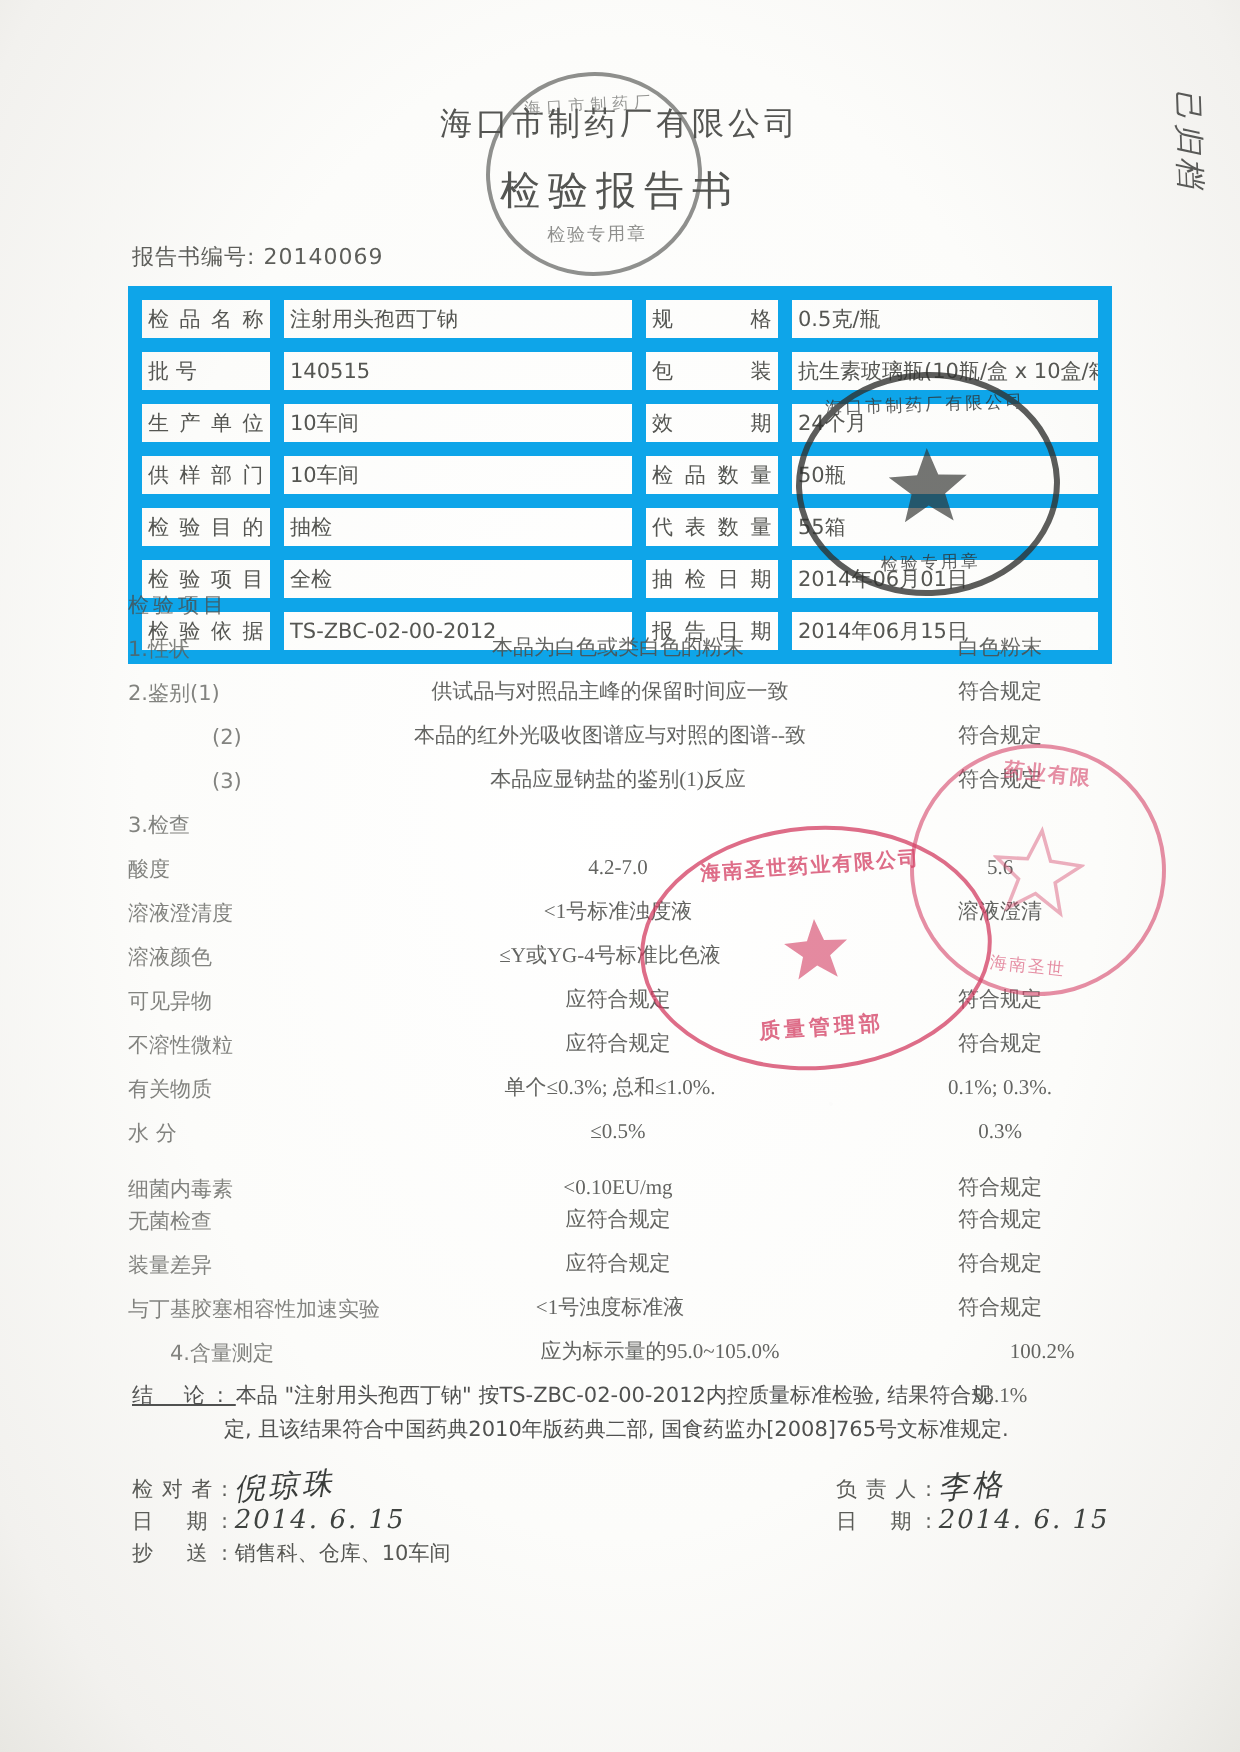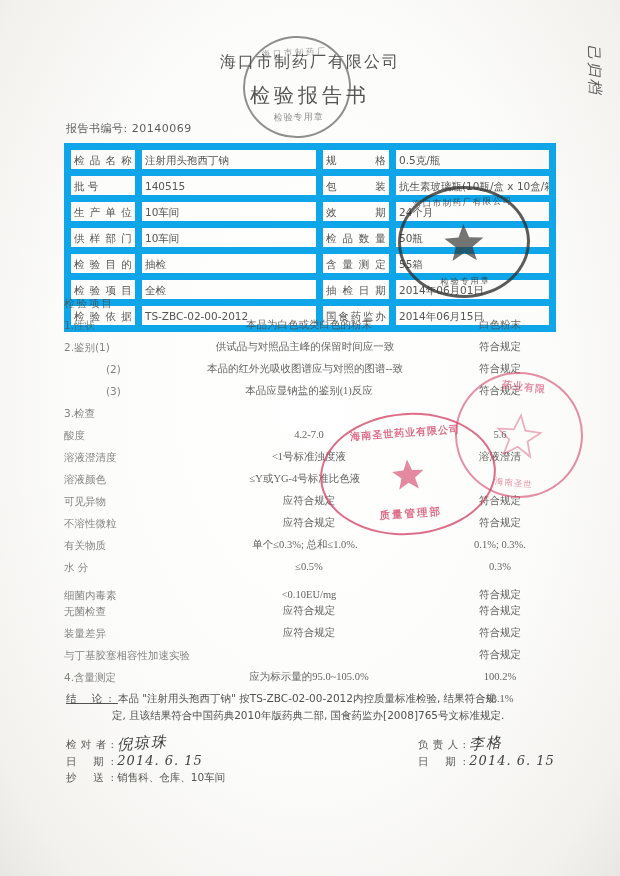--- a/index.html
+++ b/index.html
@@ -394,33 +394,33 @@
           </tr>
           <tr>
             <td class="lbl">供样部门</td>
             <td class="val c1">10车间</td>
             <td class="lbl c2">检品数量</td>
             <td class="val c3">50瓶</td>
           </tr>
           <tr>
             <td class="lbl">检验目的</td>
             <td class="val c1">抽检</td>
-            <td class="lbl c2">含量测定</td>
+            <td class="lbl c2">代表数量</td>
             <td class="val c3">55箱</td>
           </tr>
           <tr>
             <td class="lbl">检验项目</td>
             <td class="val c1">全检</td>
             <td class="lbl c2">抽检日期</td>
             <td class="val c3">2014年06月01日</td>
           </tr>
           <tr>
             <td class="lbl">检验依据</td>
             <td class="val c1">TS-ZBC-02-00-2012</td>
-            <td class="lbl c2">国食药监办</td>
+            <td class="lbl c2">报告日期</td>
             <td class="val c3">2014年06月15日</td>
           </tr>
         </tbody>
     </table>
 
     <div id="results">
       <div class="r-row hdr-row" style="top:0px;">
         <span class="c-item ink-faint">检验项目</span>
       </div>
       <div id="results-body">
@@ -493,23 +493,24 @@
             <span class="c-spec ink">应符合规定</span>
             <span class="c-res ink">符合规定</span>
           </div>
           <div class="r-row" style="top: 330px;">
             <span class="c-item ink-faint">装量差异</span>
             <span class="c-spec ink">应符合规定</span>
             <span class="c-res ink">符合规定</span>
           </div>
           <div class="r-row" style="top: 352px;">
             <span class="c-item ink-faint">与丁基胶塞相容性加速实验</span>
-            <span class="c-res ink">符合规定</span>
-          </div>
-          <div class="r-row" style="top: 374px;">
+            <span class="c-spec ink wide">&lt;1号浊度标准液</span>
+            <span class="c-res ink">符合规定</span>
+          </div>
+          <div class="r-row" style="top: 374px; margin-left: 21px;">
             <span class="c-item ink-faint">4.含量测定</span>
             <span class="c-spec ink">应为标示量的95.0~105.0%</span>
             <span class="c-res ink">100.2%</span>
           </div>
           <div class="r-row" style="top: 396px;">
             <span class="c-item ink-faint"></span>
             <span class="c-res ink">93.1%</span>
           </div>
         </div>
     </div>

